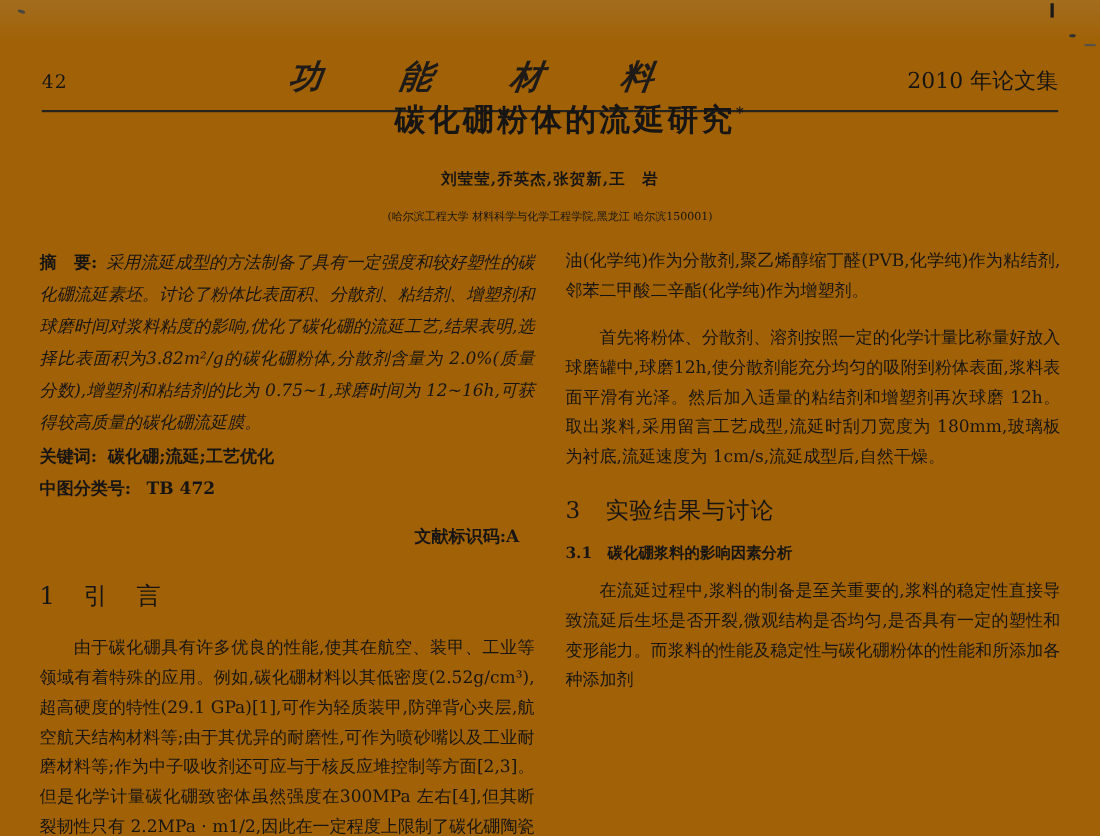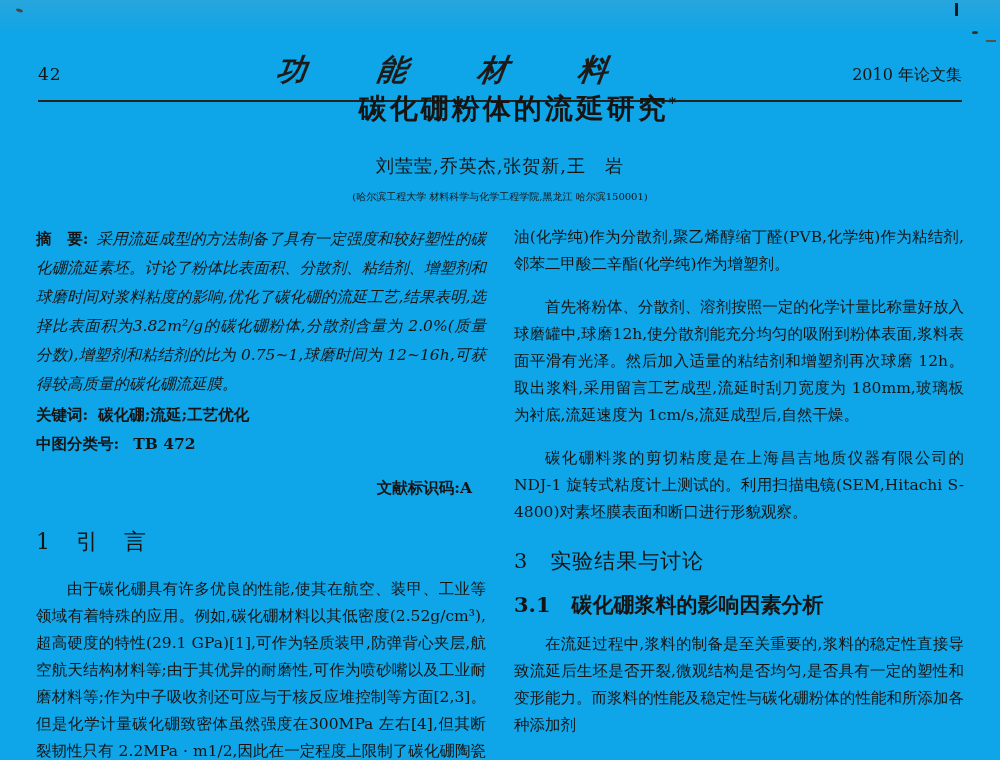--- a/index.html
+++ b/index.html
@@ -3,21 +3,21 @@
 <meta charset="utf-8">
 <style>
   html, body { margin: 0; padding: 0; }
   body {
     width: 1000px; height: 760px; overflow: hidden;
     background: #ffffff;
     font-family: "DejaVu Serif", "Liberation Serif", serif;
   }
   .page {
     position: relative; width: 1000px; height: 760px; overflow: hidden;
-    background: #0ea5e9; color: #171513;
+    background: #a16207; color: #171513;
   }
   .page::before {
     content: ""; position: absolute; top: 0; left: 0; right: 0; height: 36px;
     background: linear-gradient(180deg, rgba(170,165,158,0.16), rgba(255,255,255,0));
     pointer-events: none;
   }
   
   .speck-tl { position: absolute; top: 9px; left: 16px; width: 7px; height: 3px;
     background: #4a4640; border-radius: 50%; transform: rotate(18deg); }
   .tick-tr { position: absolute; top: 3px; right: 42px; width: 3px; height: 13px;
@@ -33,28 +33,28 @@
     display: flex; align-items: baseline;
     border-bottom: 2px solid #26221e; padding-bottom: 9px;
   }
   .page-number { font-size: 17px; letter-spacing: 1px; }
   .journal-script {
     flex: 1; text-align: center;
     font-size: 30px; font-weight: bold; font-style: italic;
     letter-spacing: 30px; transform: skewX(-8deg);
     white-space: nowrap; color: #1d1a17;
   }
-  .header-right { font-size: 16px; white-space: nowrap; }
+  .header-right { font-size: 20px; white-space: nowrap; }
 
   
   .title-block { position: absolute; top: 90px; left: 0; width: 100%; text-align: center; padding-left: 19px; }
   .paper-title { font-size: 28px; font-weight: bold; letter-spacing: 3px; }
   .paper-title sup { font-size: 14px; }
   .authors { position: absolute; top: 154px; left: 0; width: 100%; text-align: center;
-    font-size: 18px; font-weight: normal; letter-spacing: 1px; }
+    font-size: 14px; font-weight: bold; letter-spacing: 1px; }
   .affiliation { position: absolute; top: 190px; left: 0; width: 100%; text-align: center;
     font-size: 10px; }
 
   
   .columns {
     position: absolute; top: 224px; left: 36px; right: 36px; bottom: 0;
     display: flex; gap: 28px; overflow: hidden;
   }
   .col { width: 50%; text-align: justify; }
   p { margin: 0; font-size: 15.5px; line-height: 27px; }
@@ -65,21 +65,21 @@
   .keywords { line-height: 29px; font-weight: bold; margin-top: 1px; }
   .keywords .lbl { margin-right: 10px; }
   .clc { line-height: 29px; font-weight: bold; display: flex; }
   .clc .val { margin-left: 14px; }
   .clc .doc { margin-left: auto; padding-right: 14px; margin-top: 44px; }
 
   .sec-heading { font-size: 22px; font-weight: normal; letter-spacing: 2px;
     margin: 25px 0 19px 0; }
   .sec-heading-r { font-size: 21px; font-weight: normal; letter-spacing: 1px;
     margin: 21px 0 16px 0; }
-  .sub-heading { font-size: 21px; font-weight: bold; margin: 0 0 12px 0; }
+  .sub-heading { font-size: 14px; font-weight: bold; margin: 0 0 12px 0; }
 
   .rcol p + p { margin-top: 16px; }
 </style>
 </head>
 <body>
 
 <div class="page">
 
   <span class="speck-tl"></span>
   <span class="tick-tr"></span>
@@ -113,21 +113,20 @@
         </p>
 
       <div class="sec-heading">1　引　言</div>
 
       <p class="indent">由于碳化硼具有许多优良的性能,使其在航空、装甲、工业等领域有着特殊的应用。例如,碳化硼材料以其低密度(2.52g/cm³),超高硬度的特性(29.1 GPa)[1],可作为轻质装甲,防弹背心夹层,航空航天结构材料等;由于其优异的耐磨性,可作为喷砂嘴以及工业耐磨材料等;作为中子吸收剂还可应与于核反应堆控制等方面[2,3]。但是化学计量碳化硼致密体虽然强度在300MPa 左右[4],但其断裂韧性只有 2.2MPa · m1/2,因此在一定程度上限制了碳化硼陶瓷的应用</p>
     </div>
 
     <div class="col rcol">
       <p>油(化学纯)作为分散剂,聚乙烯醇缩丁醛(PVB,化学纯)作为粘结剂,邻苯二甲酸二辛酯(化学纯)作为增塑剂。</p>
       <p class="indent">首先将粉体、分散剂、溶剂按照一定的化学计量比称量好放入球磨罐中,球磨12h,使分散剂能充分均匀的吸附到粉体表面,浆料表面平滑有光泽。然后加入适量的粘结剂和增塑剂再次球磨 12h。取出浆料,采用留言工艺成型,流延时刮刀宽度为 180mm,玻璃板为衬底,流延速度为 1cm/s,流延成型后,自然干燥。</p>
-      <p class="indent">碳化硼料浆的剪切粘度是在上海昌吉地质仪器有限公司的 NDJ-1 旋转式粘度计上测试的。利用扫描电镜(SEM,Hitachi S-4800)对素坯膜表面和断口进行形貌观察。</p>
 
       <div class="sec-heading-r">3　实验结果与讨论</div>
       <div class="sub-heading">3.1　碳化硼浆料的影响因素分析</div>
 
       <p class="indent">在流延过程中,浆料的制备是至关重要的,浆料的稳定性直接导致流延后生坯是否开裂,微观结构是否均匀,是否具有一定的塑性和变形能力。而浆料的性能及稳定性与碳化硼粉体的性能和所添加各种添加剂</p>
     </div>
 
   </div>
 
 </div>

